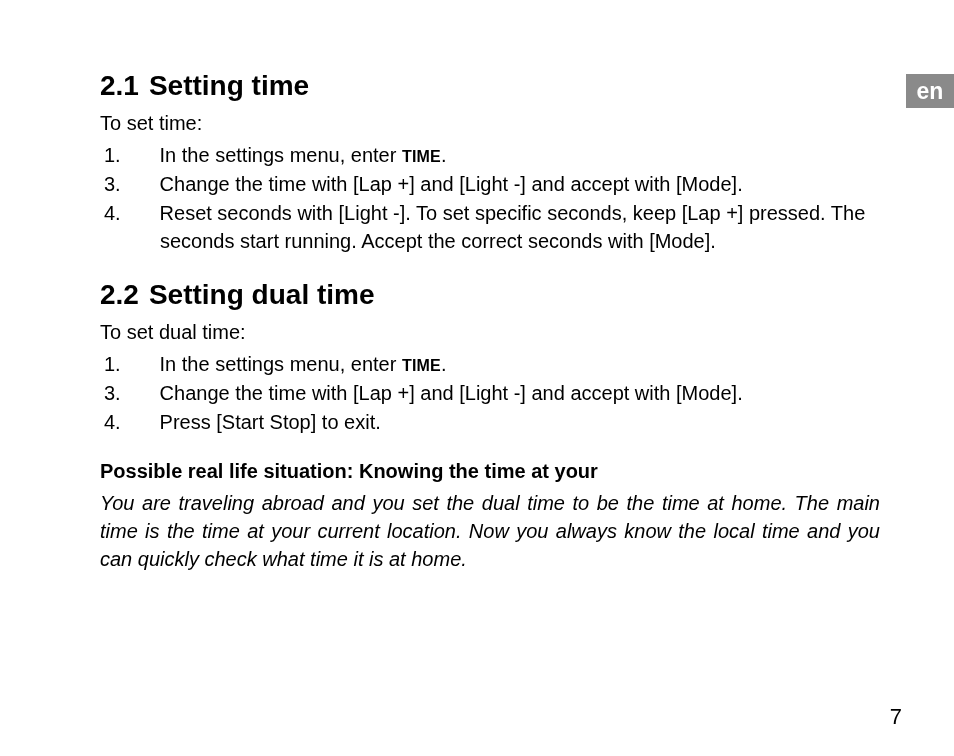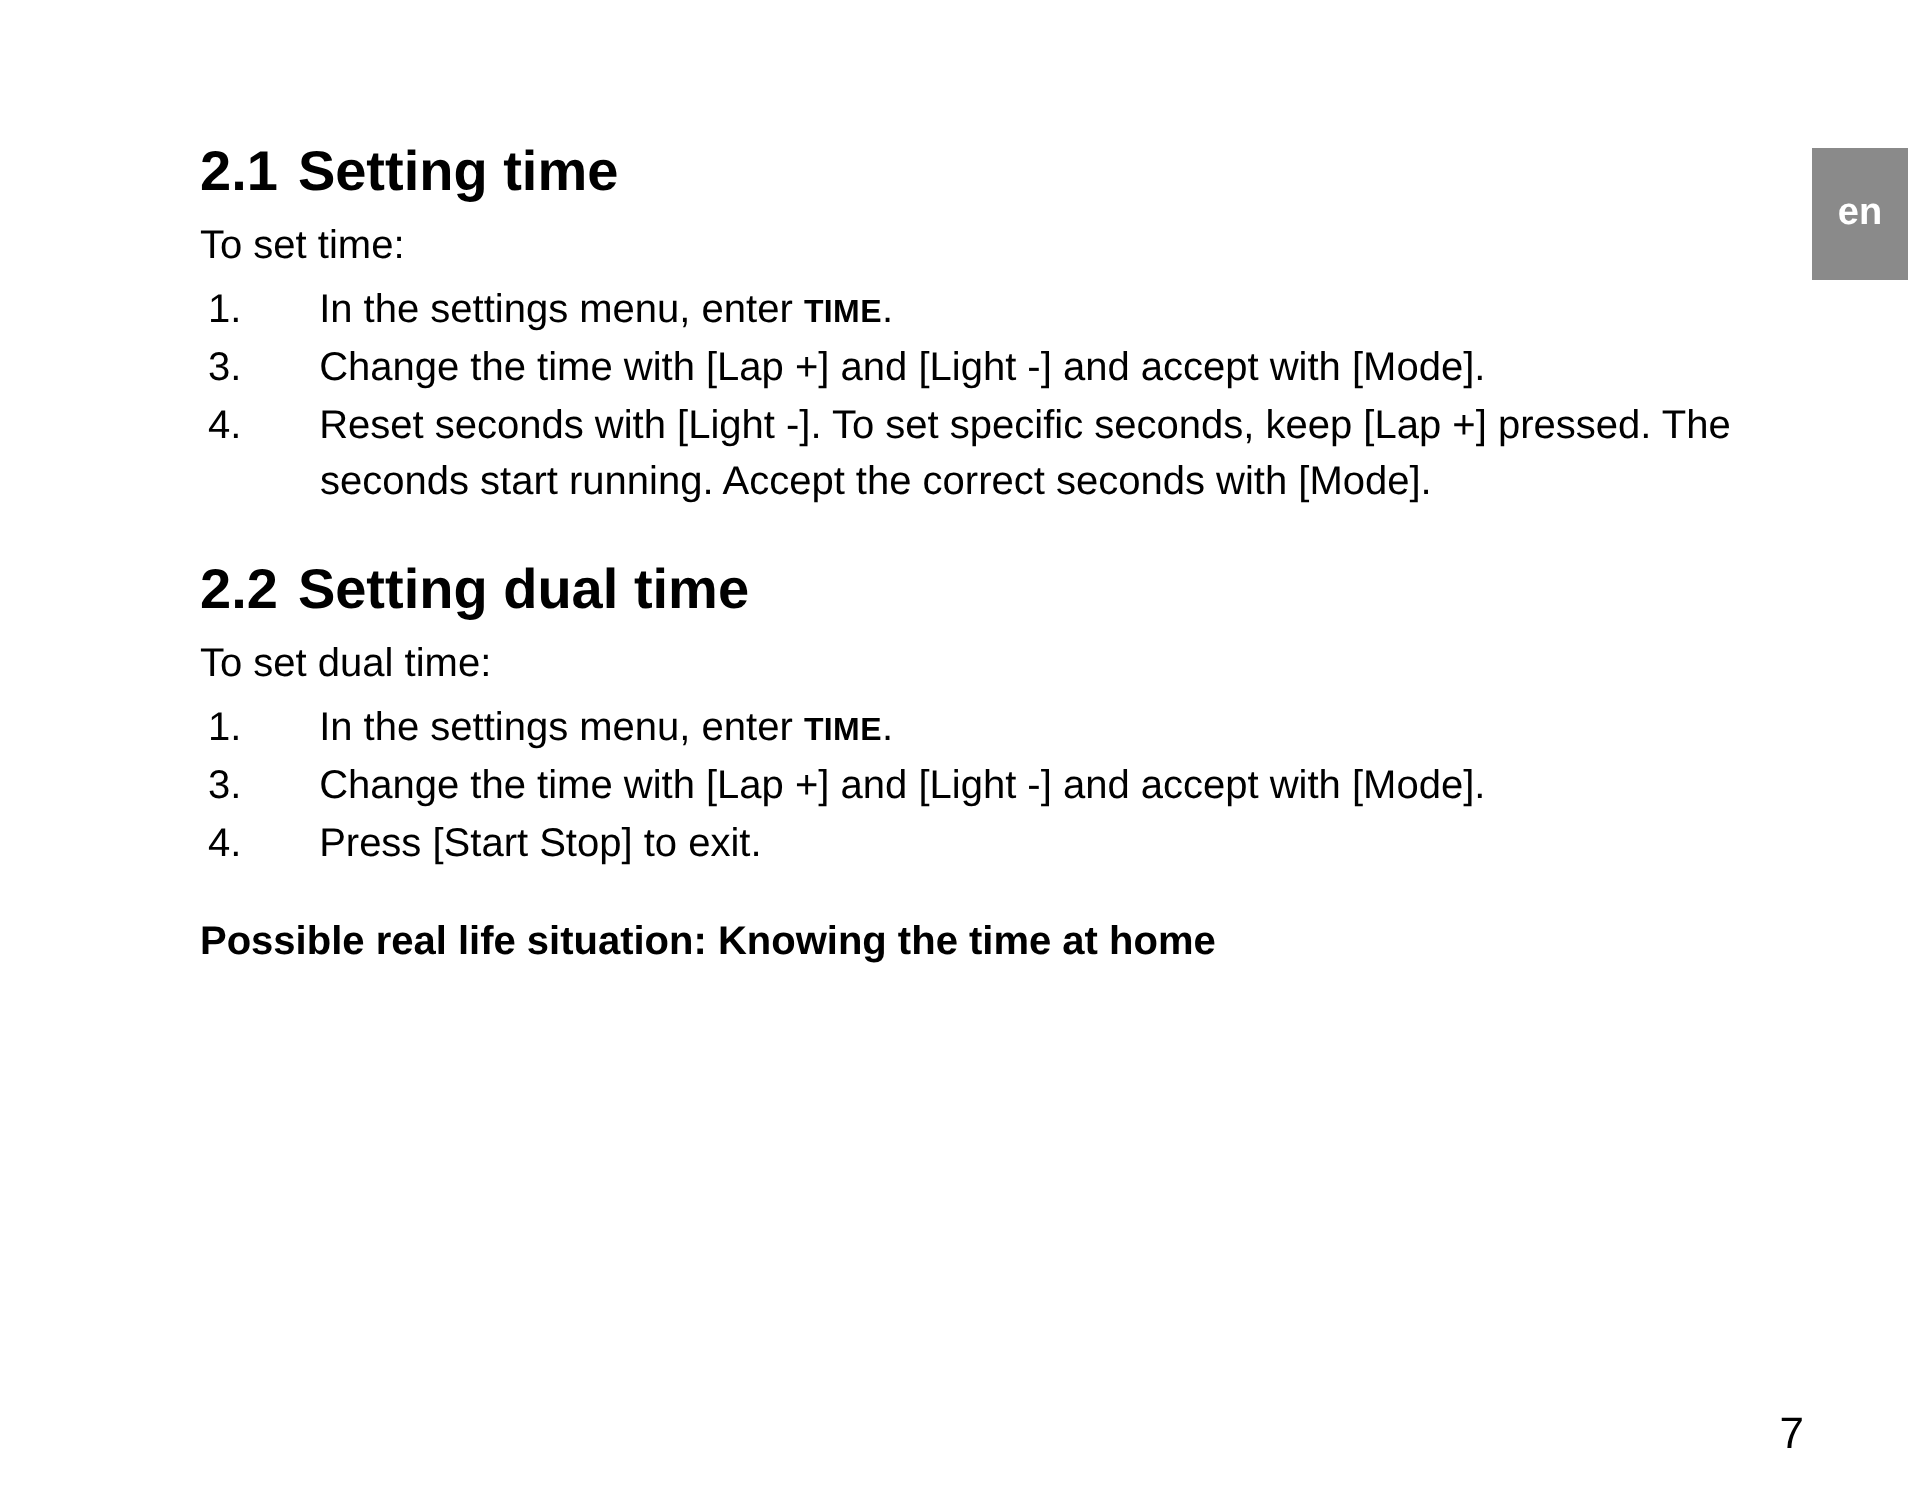--- a/index.html
+++ b/index.html
@@ -9,27 +9,27 @@
     background: #fff;
     font-family: "Segoe UI", "Helvetica Neue", Arial, sans-serif;
     color: #000;
     position: relative;
   }
   .lang-tab {
     position: absolute;
     top: 74px;
     right: 0;
     width: 48px;
-    height: 66px;
+    height: 34px;
     background: #8a8a8a;
     color: #fff;
     display: flex;
     align-items: center;
     justify-content: center;
-    font-size: 19px;
+    font-size: 23px;
     font-weight: 600;
   }
   .content {
     position: absolute;
     top: 70px;
     left: 100px;
     width: 780px;
   }
   h2 {
     font-size: 28px;
@@ -99,17 +99,18 @@
   <h2 class="sec2">
     <span class="h2-num">2.2</span><span>Setting dual time</span>
   </h2>
   <p class="intro">To set dual time:</p>
   <ol>
     <li><span class="li-num">1.</span> <span>In the settings menu, enter </span><span class="smallcaps">TIME</span><span>.</span></li>
     <li><span class="li-num">3.</span> <span>Change the time with [Lap +] and [Light -] and accept with [Mode].</span></li>
     <li><span class="li-num">4.</span> <span>Press [Start Stop] to exit.</span></li>
   </ol>
 
-  <p class="subhead">Possible real life situation: Knowing the time at home</p>
+  <p class="subhead">Possible real life situation: Knowing the time at your</p>
+  <p class="scenario">You are traveling abroad and you set the dual time to be the time at home. The main time is the time at your current location. Now you always know the local time and you can quickly check what time it is at home.</p>
 
 </div>
 
 <div class="page-num">7</div>
 
 </body></html>

